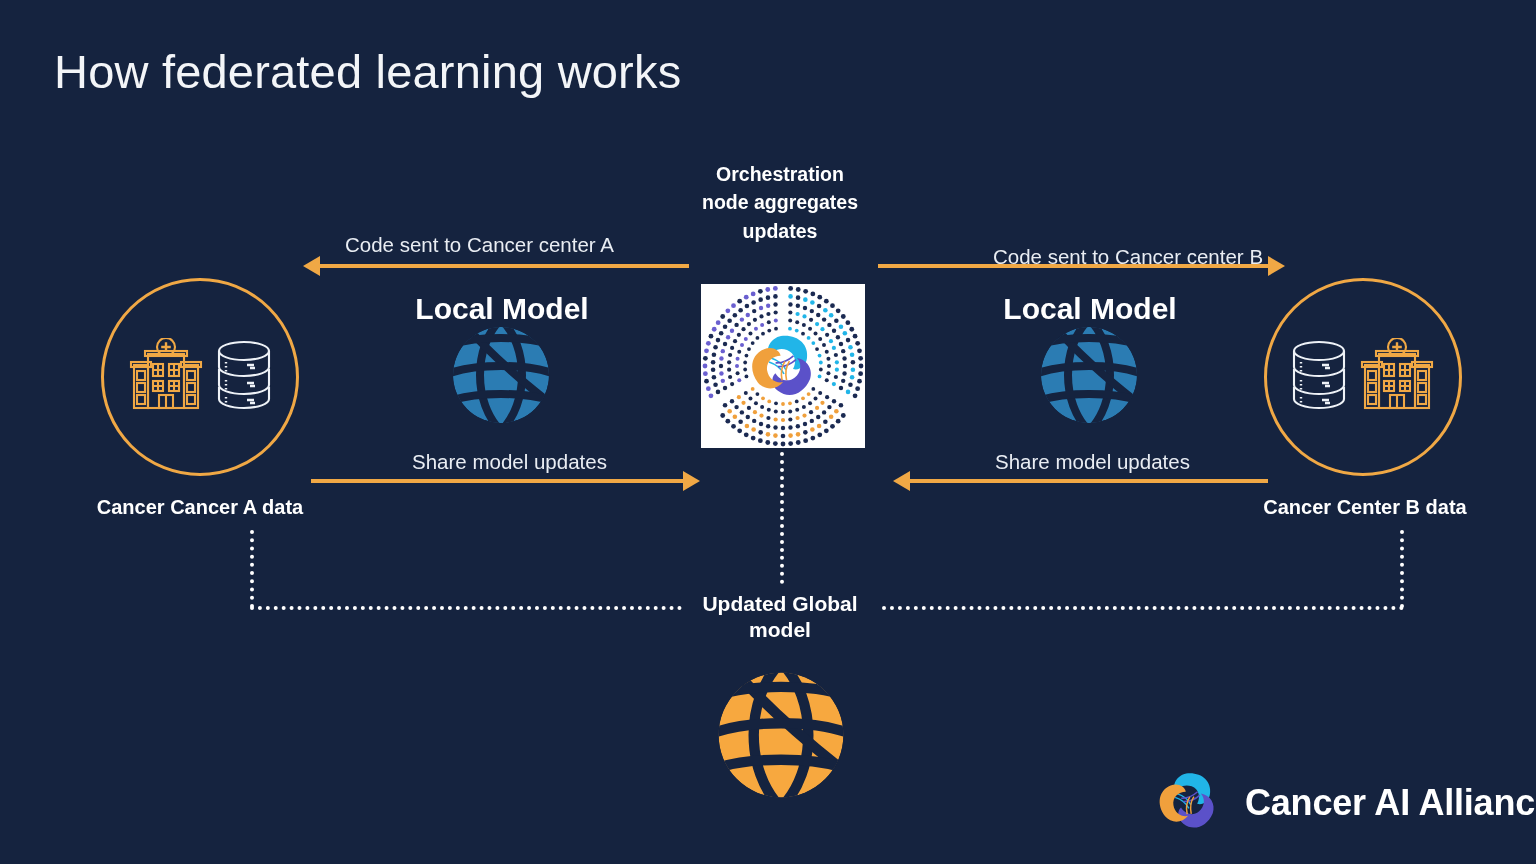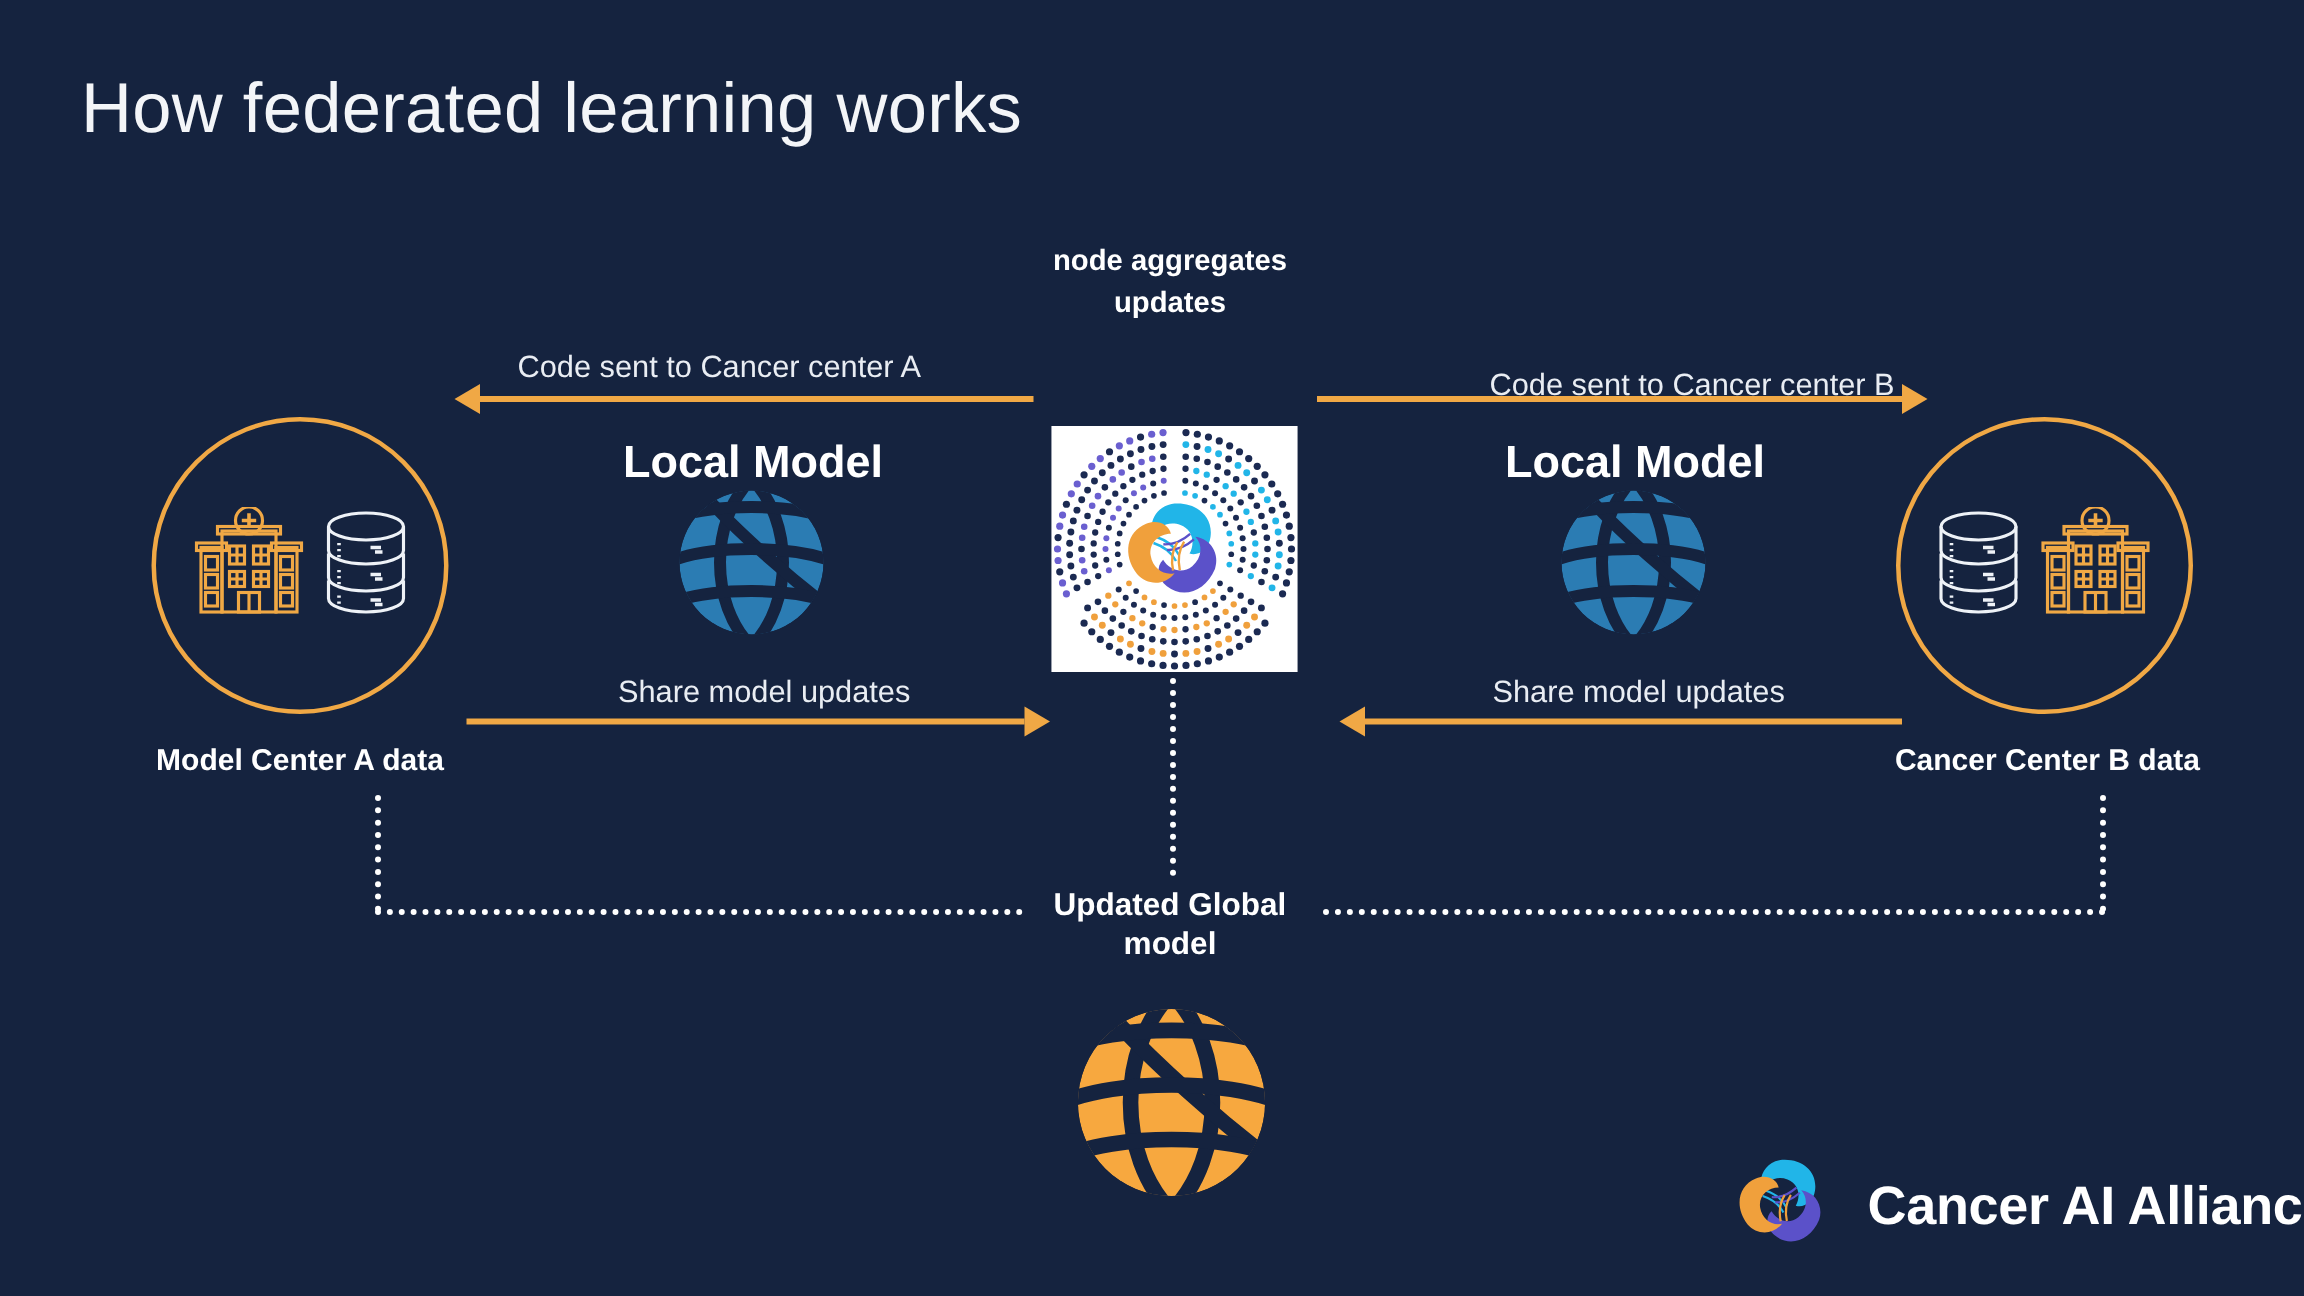--- a/index.html
+++ b/index.html
@@ -163,20 +163,21 @@
   }
 </style>
 </head>
 <body>
 
 <div id="slide">
 
   <div id="title">How federated learning works</div>
 
   <div class="lbl lbl-bold" id="caia-heading">
+    <div>Orchestration</div>
     <div>node aggregates</div>
     <div>updates</div>
   </div>
 
   <div class="center-node" style="left:101px; top:278px;">
     <div class="node-icons">
 
       <span>
         <svg width="82" height="74" viewBox="0 0 82 74" fill="none" stroke="#f0a845" stroke-width="2.1">
           <rect x="23" y="16" width="36" height="54"></rect>
@@ -213,21 +214,21 @@
           <path d="M13 23v1.5M13 27v1.5M13 31v1.5" stroke-width="2.4"></path>
           <path d="M13 41v1.5M13 45v1.5M13 49v1.5" stroke-width="2.4"></path>
           <path d="M13 58v1.5M13 62v1.5" stroke-width="2.4"></path>
           <path d="M34 26h7M37 29h5" stroke-width="2.4"></path>
           <path d="M34 44h7M37 47h5" stroke-width="2.4"></path>
           <path d="M34 61h7M37 64h5" stroke-width="2.4"></path>
         </svg>
       </span>
     </div>
   </div>
-  <div class="node-label" style="left:60px; top:496px; width:280px;">Model Center A data</div>
+  <div class="node-label" style="left:60px; top:496px; width:280px;">Cancer Cancer A data</div>
 
   <div class="center-node" style="left:1264px; top:278px;">
     <div class="node-icons">
 
       <span>
         <svg width="62" height="72" viewBox="0 0 62 72" fill="none" stroke="#eef2f7" stroke-width="2.1">
           <ellipse cx="31" cy="12" rx="25" ry="9"></ellipse>
           <path d="M6 12v16c0 5 11.2 9 25 9s25-4 25-9V12"></path>
           <path d="M6 30v16c0 5 11.2 9 25 9s25-4 25-9V30"></path>
           <path d="M6 48v12c0 5 11.2 9 25 9s25-4 25-9V48"></path>

